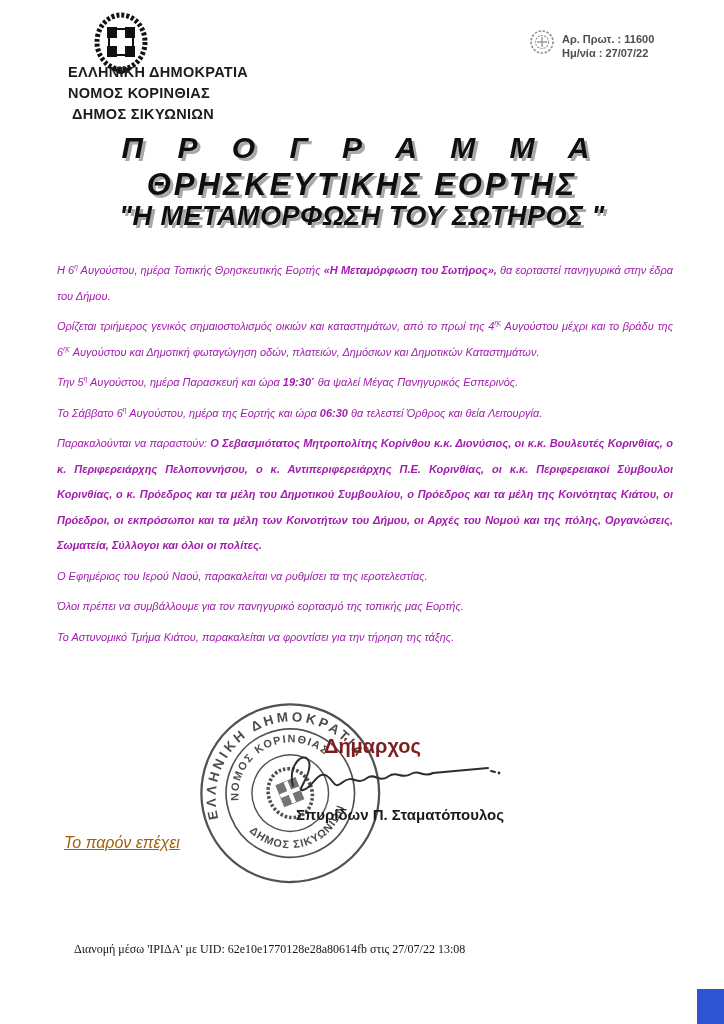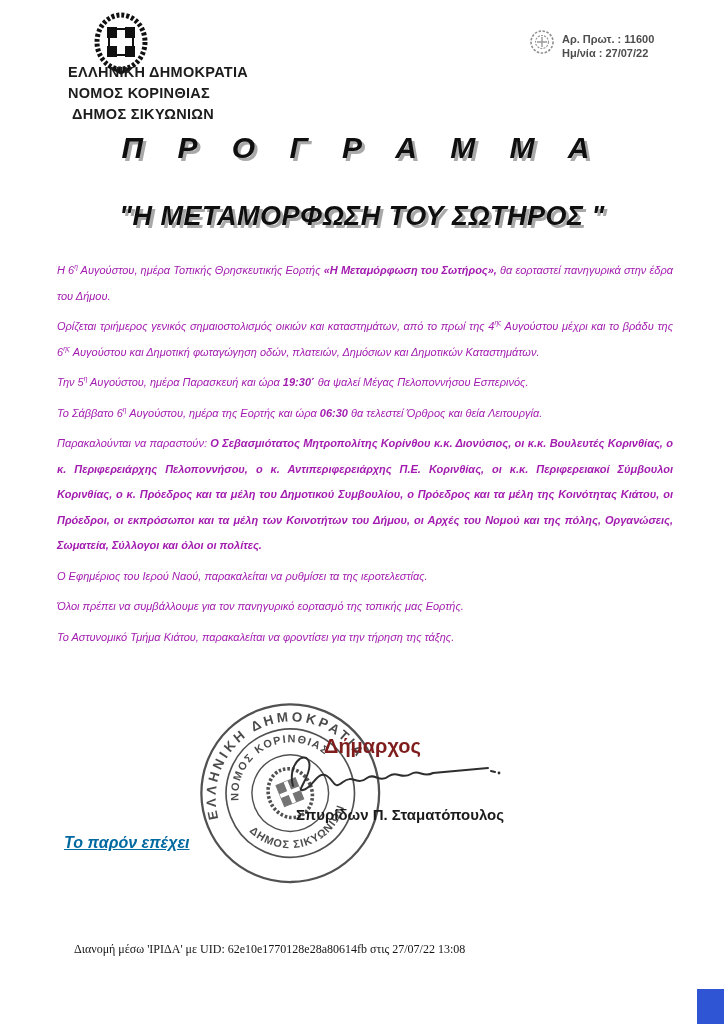--- a/index.html
+++ b/index.html
@@ -22,21 +22,21 @@
   .doc-body{position:absolute;left:57px;top:258px;width:616px;font-style:italic;font-size:11px;line-height:25.5px;text-align:justify;color:#a21caf;}
   .doc-body p{margin:0 0 5px 0;}
   .doc-body .b{font-weight:bold;}
   .doc-body sup{font-size:60%;line-height:0;}
   
   .stamp{position:absolute;left:198px;top:700px;transform:rotate(-22deg);opacity:.88;}
   .role{position:absolute;left:324px;top:735px;font-weight:bold;font-size:20px;color:#7f1d1d;}
   .sig{position:absolute;left:283px;top:746px;}
   .name{position:absolute;left:276px;top:806px;font-weight:bold;font-size:15px;color:#1b1b1b;margin-left:20px;}
   
-  .note{position:absolute;left:64px;top:829px;font-weight:bold;font-style:italic;font-size:16px;line-height:27px;color:#0369a1;}
+  .note{position:absolute;left:64px;top:829px;font-weight:normal;font-style:italic;font-size:16px;line-height:27px;color:#a16207;}
   .note div{text-decoration:underline;}
   .footer{position:absolute;left:74px;top:942px;font-family:"Liberation Serif",serif;font-size:12px;color:#151515;}
   .corner-box{position:absolute;right:0;bottom:0;width:27px;height:35px;}
 </style>
 </head>
 <body>
 
 <div class="page">
 
   <div class="hdr-emblem">
@@ -63,26 +63,27 @@
         <path d="M14,9 v10 M9,14 h10" stroke="#9a9a9a" stroke-width="1.4"></path>
       </svg>
     </span>
     <div class="proto-txt">
       <div>Αρ. Πρωτ. : 11600</div>
       <div>Ημ/νία : 27/07/22</div>
     </div>
   </div>
 
   <div class="title-line t1">Π Ρ Ο Γ Ρ Α Μ Μ Α</div>
+  <div class="title-line t2">ΘΡΗΣΚΕΥΤΙΚΗΣ ΕΟΡΤΗΣ</div>
   <div class="title-line t3">"Η ΜΕΤΑΜΟΡΦΩΣΗ ΤΟΥ ΣΩΤΗΡΟΣ "</div>
 
   <div class="doc-body">
       <p><span>Η 6</span><sup>η</sup><span> Αυγούστου, ημέρα Τοπικής Θρησκευτικής Εορτής </span><span class="b">«Η Μεταμόρφωση του Σωτήρος»,</span><span> θα εορταστεί πανηγυρικά στην έδρα του Δήμου.</span></p>
       <p><span>Ορίζεται τριήμερος γενικός σημαιοστολισμός οικιών και καταστημάτων, από το πρωί της 4</span><sup>ης</sup><span> Αυγούστου μέχρι και το βράδυ της 6</span><sup>ης</sup><span> Αυγούστου και Δημοτική φωταγώγηση οδών, πλατειών, Δημόσιων και Δημοτικών Καταστημάτων.</span></p>
-      <p><span>Την 5</span><sup>η</sup><span> Αυγούστου, ημέρα Παρασκευή και ώρα </span><span class="b">19:30΄</span><span> θα ψαλεί Μέγας Πελοποννήσου Εσπερινός.</span></p>
+      <p><span>Την 5</span><sup>η</sup><span> Αυγούστου, ημέρα Παρασκευή και ώρα </span><span class="b">19:30΄</span><span> θα ψαλεί Μέγας Πανηγυρικός Εσπερινός.</span></p>
       <p><span>Το Σάββατο 6</span><sup>η</sup><span> Αυγούστου, ημέρα της Εορτής και ώρα </span><span class="b">06:30</span><span> θα τελεστεί Όρθρος και θεία Λειτουργία.</span></p>
       <p><span>Παρακαλούνται να παραστούν: </span><span class="b">Ο Σεβασμιότατος Μητροπολίτης Κορίνθου κ.κ. Διονύσιος, οι κ.κ. Βουλευτές Κορινθίας, ο κ. Περιφερειάρχης Πελοποννήσου, ο κ. Αντιπεριφερειάρχης Π.Ε. Κορινθίας, οι κ.κ. Περιφερειακοί Σύμβουλοι Κορινθίας, ο κ. Πρόεδρος και τα μέλη του Δημοτικού Συμβουλίου, ο Πρόεδρος και τα μέλη της Κοινότητας Κιάτου, οι Πρόεδροι, οι εκπρόσωποι και τα μέλη των Κοινοτήτων του Δήμου, οι Αρχές του Νομού και της πόλης, Οργανώσεις, Σωματεία, Σύλλογοι και όλοι οι πολίτες.</span></p>
       <p><span>Ο Εφημέριος του Ιερού Ναού, παρακαλείται να ρυθμίσει τα της ιεροτελεστίας.</span></p>
       <p><span>Όλοι πρέπει να συμβάλλουμε για τον πανηγυρικό εορτασμό της τοπικής μας Εορτής.</span></p>
       <p><span>Το Αστυνομικό Τμήμα Κιάτου, παρακαλείται να φροντίσει για την τήρηση της τάξης.</span></p>
     </div>
 
   <div class="stamp">
     <svg width="186" height="186" viewBox="0 0 180 180">
       <defs>

